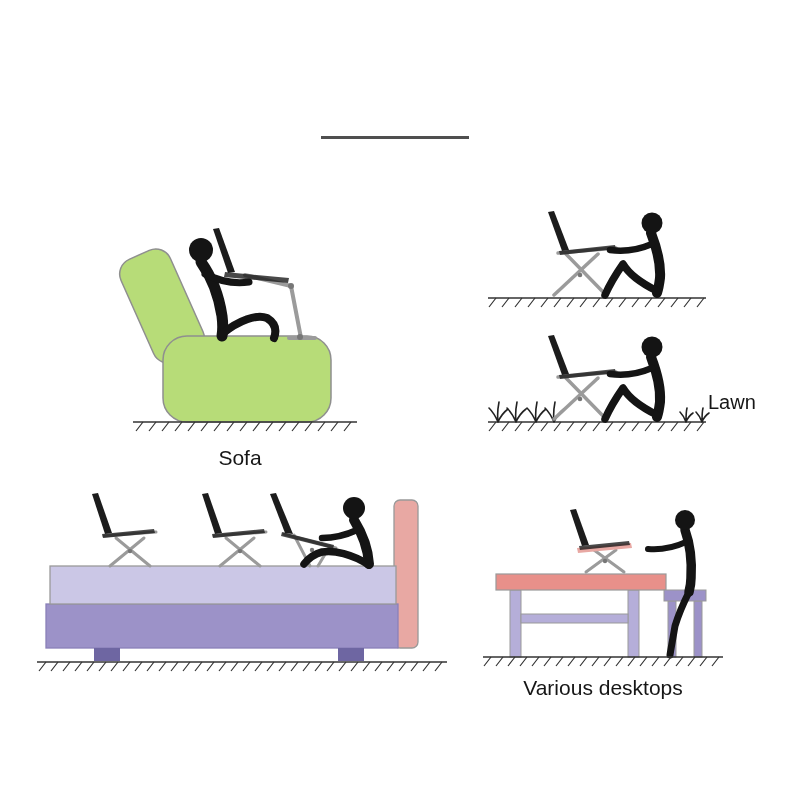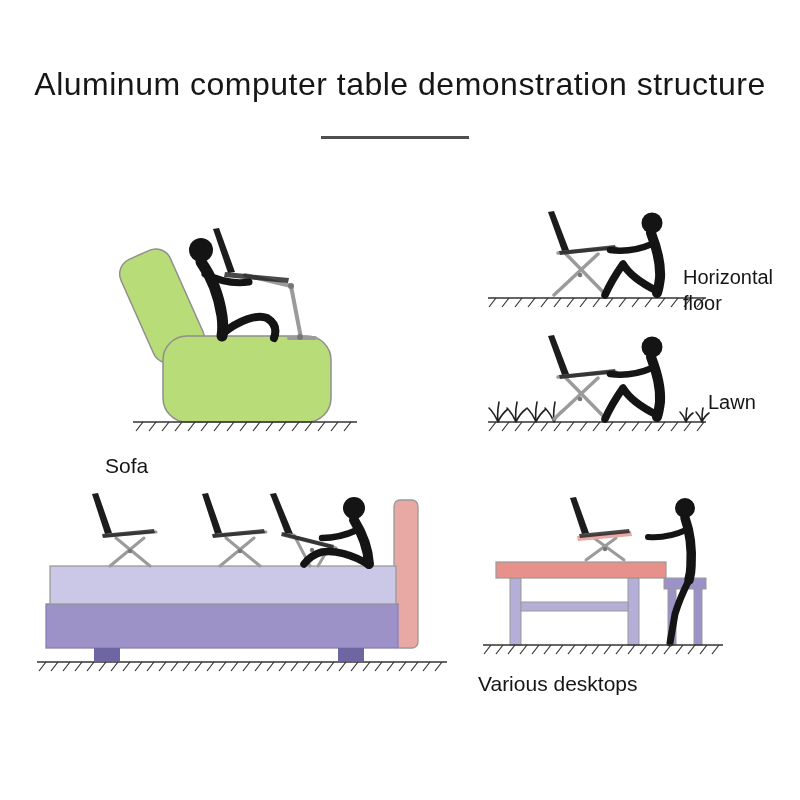--- a/index.html
+++ b/index.html
@@ -13,29 +13,28 @@
   .title {
     position: absolute; top: 66px; left: 0; width: 100%;
     text-align: center; font-size: 32px; color: #161616; letter-spacing: 0.5px;
   }
   .title-underline {
     position: absolute; top: 136px; left: 321px;
     width: 148px; height: 3px; background: #4f4f4f;
   }
   .scene { position: absolute; }
   .scene svg { display: block; }
-  .scene-label { text-align: left; font-size: 21px; color: #161616; margin-top: 14px; }
+  .scene-label { text-align: center; font-size: 21px; color: #161616; margin-top: 6px; }
   .side-label { position: absolute; font-size: 20px; color: #161616; line-height: 1.3; }
 </style>
 </head>
 <body>
 
 <div class="page">
 
-  <div class="title">Aluminum computer table demonstration structure</div>
   <div class="title-underline"></div>
 
   <div class="scene" style="left:105px; top:212px; width:270px;">
     <svg width="270" height="228" viewBox="0 0 270 228">
 
       <rect x="30" y="38" width="54" height="112" rx="16" fill="#b7dc78" stroke="#8f8f8f" stroke-width="1.5" transform="rotate(-24 57 94)"></rect>
 
       <rect x="58" y="124" width="168" height="86" rx="24" fill="#b7dc78" stroke="#8f8f8f" stroke-width="1.5"></rect>
 
       <g stroke="#333" fill="none">
@@ -82,21 +81,20 @@
         <polygon points="79,53 135,47 136,51 80,57" opacity="0.8"></polygon>
         <polygon points="82,53 68,14 74,13 89,52"></polygon>
       </g>
       <g stroke="#141414" fill="none" stroke-linecap="round" stroke-linejoin="round">
         <path d="M171 35 C176 48 181 65 180 80 C179 88 178 92 177 95" stroke-width="10"></path>
         <path d="M172 46 C158 52 144 54 130 52" stroke-width="6.5"></path>
         <path d="M177 93 C163 86 150 78 143 66 C136 76 129 88 125 97" stroke-width="7.5"></path>
       </g>
       <circle cx="172" cy="25" r="10.5" fill="#141414"></circle>
     </svg>
-    <div class="side-label" style="left:203px; top:66px; width:108px;">Horizontal floor</div>
   </div>
 
   <div class="scene" style="left:480px; top:322px; width:315px; height:120px;">
     <svg width="230" height="112" viewBox="0 0 230 112">
       <g stroke="#333" fill="none">
         <line x1="8" y1="100" x2="226" y2="100" stroke-width="1.5"></line>
         <path stroke-width="1.2" d="M16 100l-7 9M29 100l-7 9M42 100l-7 9M55 100l-7 9M68 100l-7 9M81 100l-7 9M94 100l-7 9M107 100l-7 9M120 100l-7 9M133 100l-7 9M146 100l-7 9M159 100l-7 9M172 100l-7 9M185 100l-7 9M198 100l-7 9M211 100l-7 9M224 100l-7 9"></path>
       </g>
       <path stroke="#222" stroke-width="1.6" fill="none" stroke-linecap="round" d="M18 100c-3-7-6-11-9-14M18 100c-1-9 0-15 1-20M18 100c3-7 6-10 10-13 M36 100c-3-7-6-11-9-14M36 100c-1-9 0-15 1-20M36 100c3-7 6-10 10-13 M56 100c-3-7-6-11-9-14M56 100c-1-9 0-15 1-20M56 100c3-7 6-10 10-13 M74 100c-3-7-6-11-9-14M74 100c-1-9 0-15 1-20M74 100c3-7 6-10 10-13 M206 100c-2-5-4-8-6-10M206 100c0-6 0-10 1-14M206 100c2-5 4-7 7-9 M222 100c-2-5-4-8-6-10M222 100c0-6 0-10 1-14M222 100c2-5 4-7 7-9"></path>
       <g stroke="#9b9b9b" stroke-width="3.5" stroke-linecap="round" fill="none">
@@ -170,21 +168,21 @@
       </g>
       <g stroke="#141414" fill="none" stroke-linecap="round" stroke-linejoin="round">
         <path d="M322 42 C330 55 336 70 337 86" stroke-width="10"></path>
         <path d="M325 52 C312 58 300 60 290 60" stroke-width="6.5"></path>
         <path d="M337 87 C320 76 302 72 290 74 C282 76 276 81 272 86" stroke-width="7.5"></path>
       </g>
       <circle cx="322" cy="30" r="11" fill="#141414"></circle>
     </svg>
   </div>
 
-  <div class="scene" style="left:478px; top:480px; width:250px;">
+  <div class="scene" style="left:478px; top:492px; width:250px;">
     <svg width="250" height="178" viewBox="0 0 250 178">
 
       <rect x="32" y="98" width="11" height="67" fill="#b5aed9" stroke="#999" stroke-width="1"></rect>
       <rect x="150" y="98" width="11" height="67" fill="#b5aed9" stroke="#999" stroke-width="1"></rect>
       <rect x="43" y="122" width="107" height="9" fill="#b5aed9" stroke="#999" stroke-width="1"></rect>
 
       <rect x="18" y="82" width="170" height="16" fill="#e8908a" stroke="#999" stroke-width="1.2"></rect>
 
       <rect x="190" y="109" width="8" height="56" fill="#9c92c8" stroke="#999" stroke-width="1"></rect>
       <rect x="216" y="109" width="8" height="56" fill="#9c92c8" stroke="#999" stroke-width="1"></rect>

